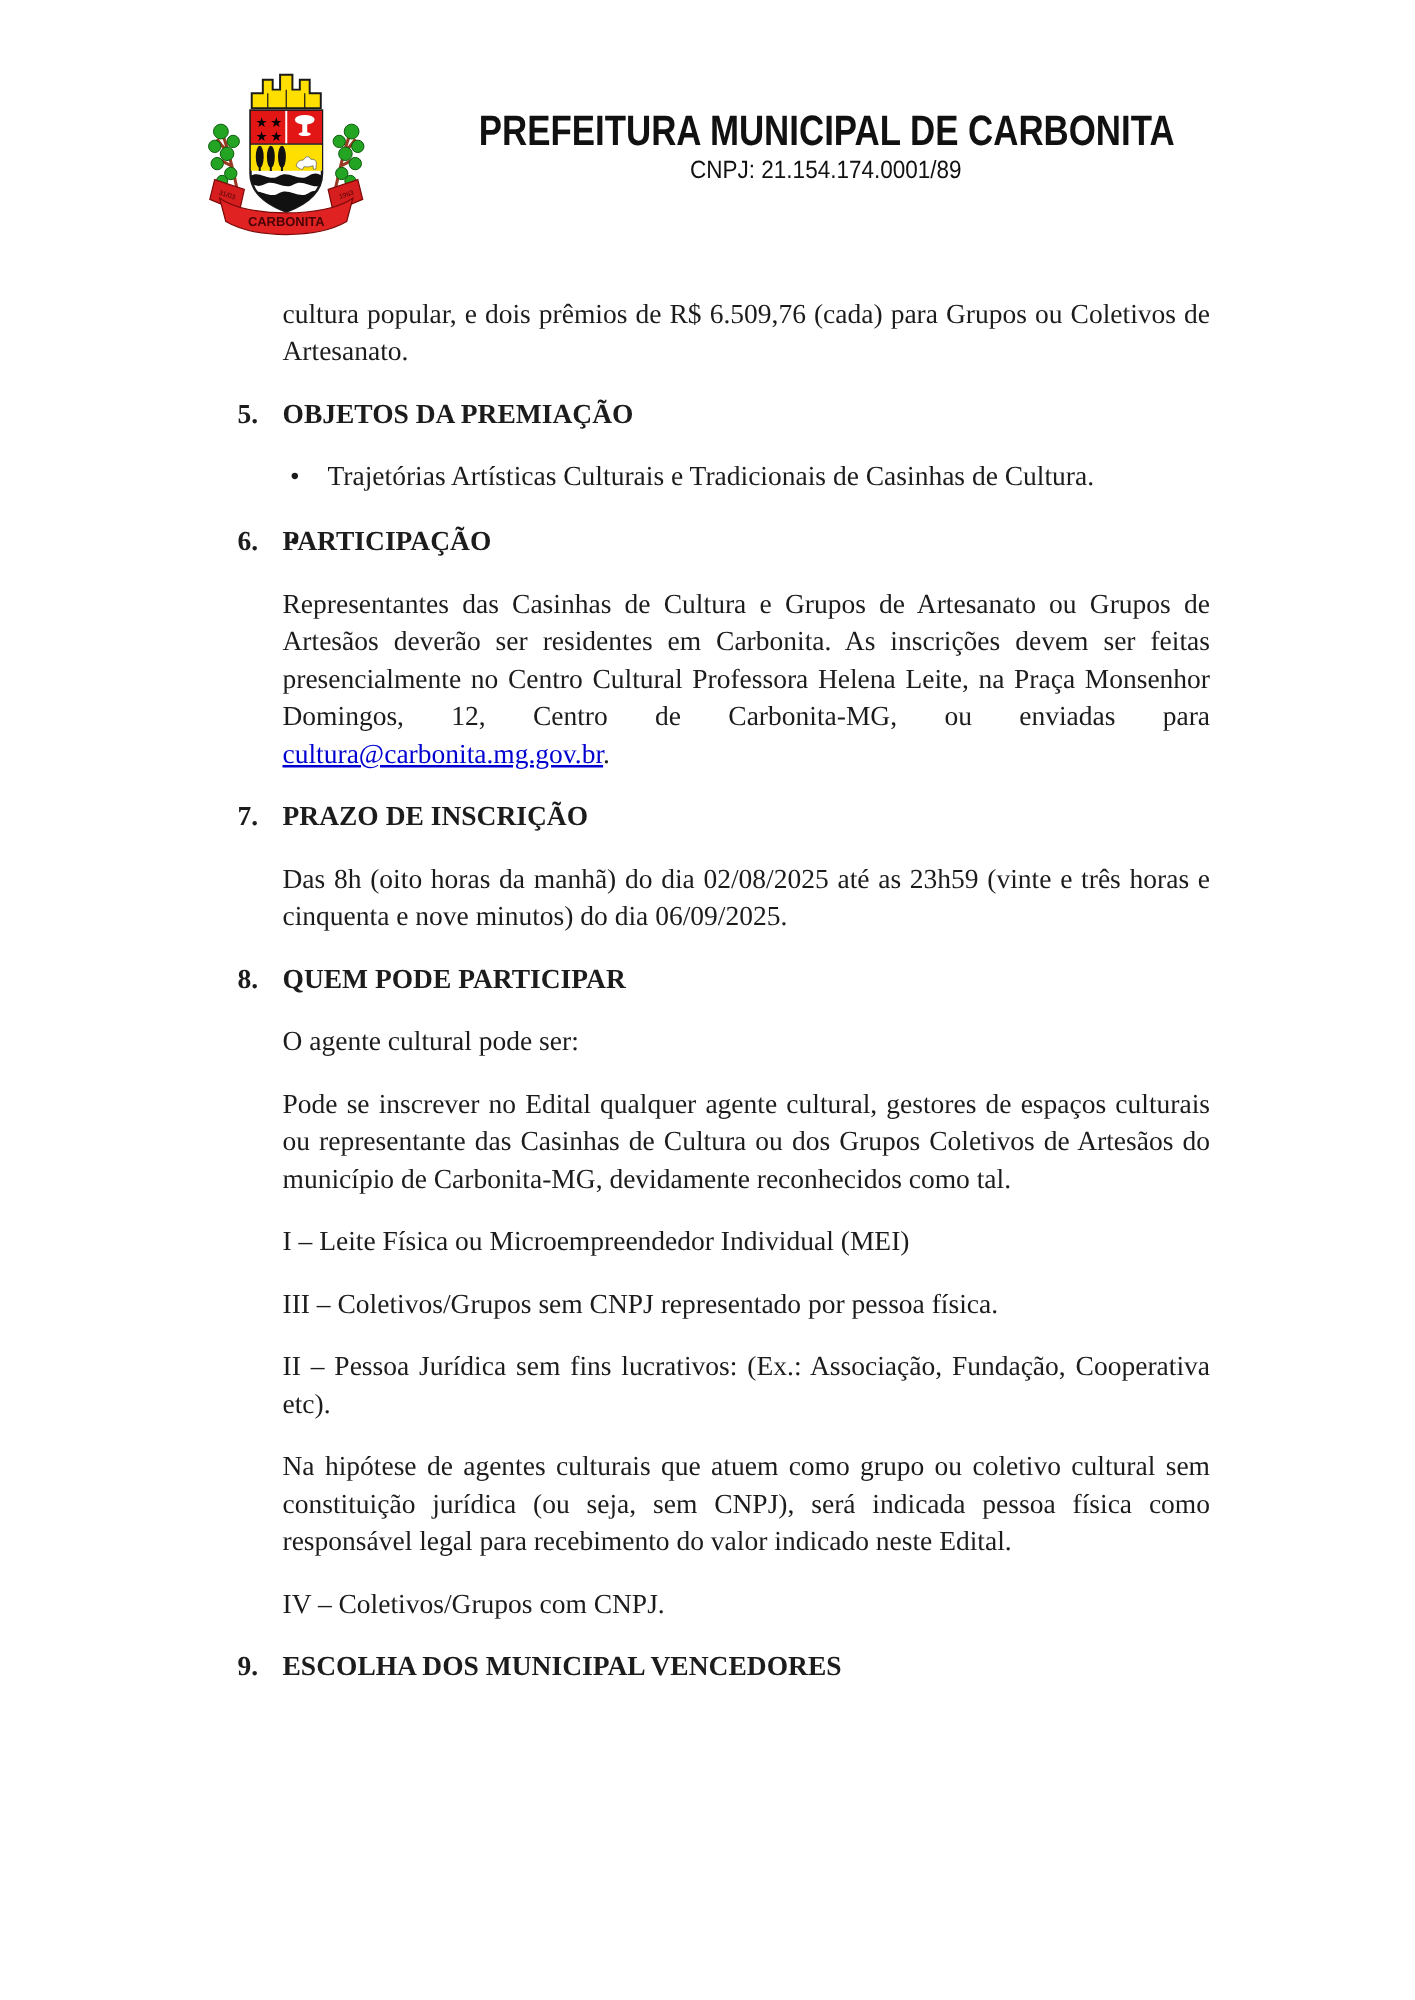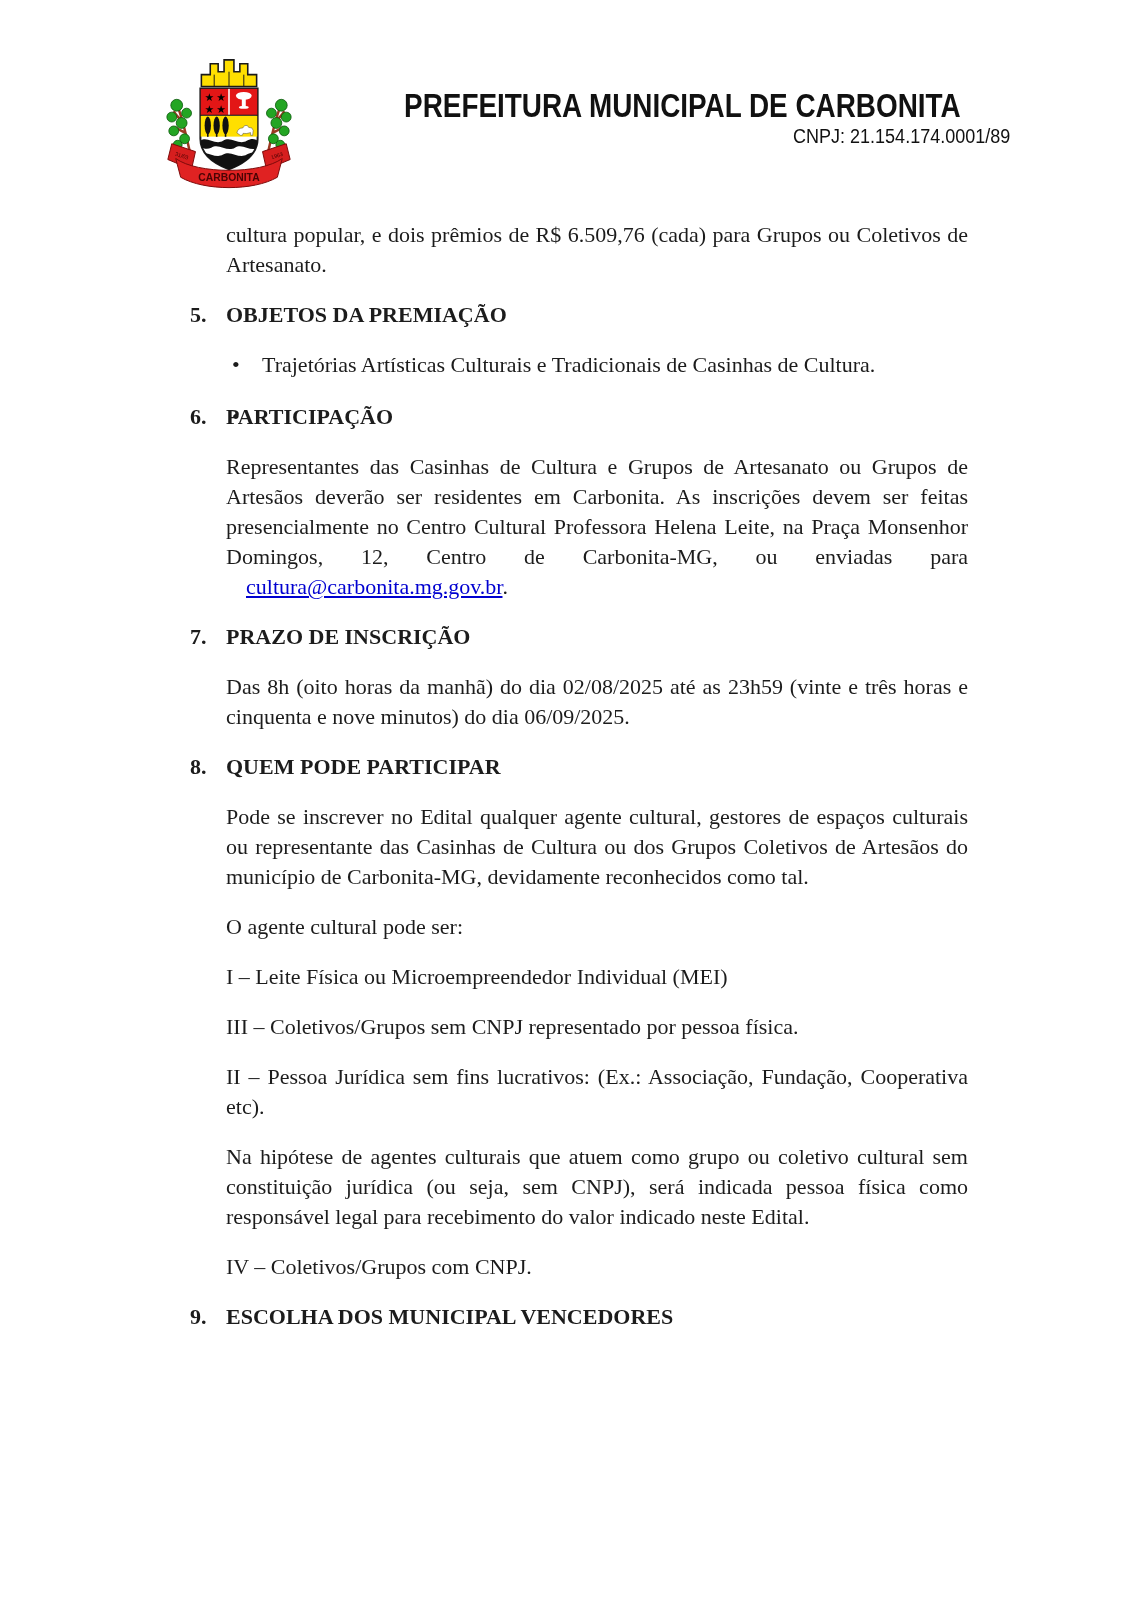--- a/index.html
+++ b/index.html
@@ -8,48 +8,48 @@
     width:1132px; height:1600px;
     background:#ffffff;
     font-family:"Liberation Serif", serif;
     color:#1c1c1c;
     overflow:hidden;
   }
   
   .coat { position:absolute; left:158px; top:50px; }
   .header-text {
     position:absolute; left:300px; top:88px; width:722px;
-    text-align:right;
+    text-align:center;
     font-family:"Liberation Sans", sans-serif;
     color:#111;
   }
   .sx { display:inline-block; white-space:nowrap; transform-origin:50% 50%; }
   .sx82 { transform:scaleX(0.82); }
   .sx86 { transform:scaleX(0.86); }
   .sx90 { transform:scaleX(0.90); }
   .doc-title   { font-size:34px; font-weight:bold; line-height:34px; }
   .cnpj-line   { margin-top:3px; }
   .doc-cnpj    { font-size:20px; line-height:22px; }
   .addr-line   { margin-top:1px; }
   .doc-address { font-size:22px; line-height:25px; }
   
   .content {
-    position:absolute; left:226px; top:220px; width:742px;
+    position:absolute; left:226px; top:236px; width:742px;
     font-size:22px; line-height:30px;
   }
   .block { margin:0 0 20px 0; }
   .just  { text-align:justify; }
   .heading {
     position:relative; margin:0 0 20px 0;
     font-weight:bold; font-size:22px; line-height:30px;
   }
   .h-num { position:absolute; left:-36px; }
   .bullet-item { position:relative; padding-left:36px; margin:0 0 22px 0; }
   .bullet-dot  { position:absolute; left:6px; }
-  a.email { color:#0000d0; text-decoration:underline; cursor:pointer;margin-left:20px; }
+  a.email { color:#0000d0; text-decoration:underline; cursor:pointer; }
 </style>
 </head>
 <body>
 
 <div class="page">
 
   <svg class="coat" viewBox="0 0 140 148" width="142" height="146" aria-hidden="true">
 
     <g>
       <path d="M42,37 L42,25 L51,25 L51,14 L59,14 L59,22 L65,22 L65,10 L75,10 L75,22 L81,22 L81,14 L89,14 L89,25 L98,25 L98,37 Z" fill="#ffdf00" stroke="#1a1a1a" stroke-width="1.6"></path>
@@ -139,23 +139,23 @@
     <h2 class="heading"><span class="h-num">6.</span><span>PARTICIPAÇÃO</span></h2>
 
     <p class="block just"><span>Representantes das Casinhas de Cultura e Grupos de Artesanato ou Grupos de Artesãos deverão ser residentes em Carbonita. As inscrições devem ser feitas presencialmente no Centro Cultural Professora Helena Leite, na Praça Monsenhor Domingos, 12, Centro de Carbonita-MG, ou enviadas para </span><a class="email">cultura@carbonita.mg.gov.br</a><span>.</span></p>
 
     <h2 class="heading"><span class="h-num">7.</span><span>PRAZO DE INSCRIÇÃO</span></h2>
 
     <p class="block just">Das 8h (oito horas da manhã) do dia 02/08/2025 até as 23h59 (vinte e três horas e cinquenta e nove minutos) do dia 06/09/2025.</p>
 
     <h2 class="heading"><span class="h-num">8.</span><span>QUEM PODE PARTICIPAR</span></h2>
 
+    <p class="block">O agente cultural pode ser:</p>
+
     <p class="block just">Pode se inscrever no Edital qualquer agente cultural, gestores de espaços culturais ou representante das Casinhas de Cultura ou dos Grupos Coletivos de Artesãos do município de Carbonita-MG, devidamente reconhecidos como tal.</p>
-
-    <p class="block">O agente cultural pode ser:</p>
 
     <p class="block">I – Leite Física ou Microempreendedor Individual (MEI)</p>
 
     <p class="block">III – Coletivos/Grupos sem CNPJ representado por pessoa física.</p>
 
     <p class="block just">II – Pessoa Jurídica sem fins lucrativos: (Ex.: Associação, Fundação, Cooperativa etc).</p>
 
     <p class="block just">Na hipótese de agentes culturais que atuem como grupo ou coletivo cultural sem constituição jurídica (ou seja, sem CNPJ), será indicada pessoa física como responsável legal para recebimento do valor indicado neste Edital.</p>
 
     <p class="block">IV – Coletivos/Grupos com CNPJ.</p>

